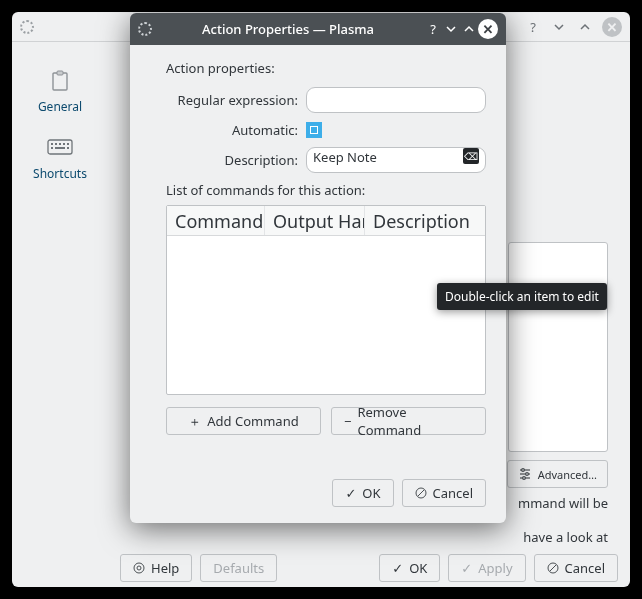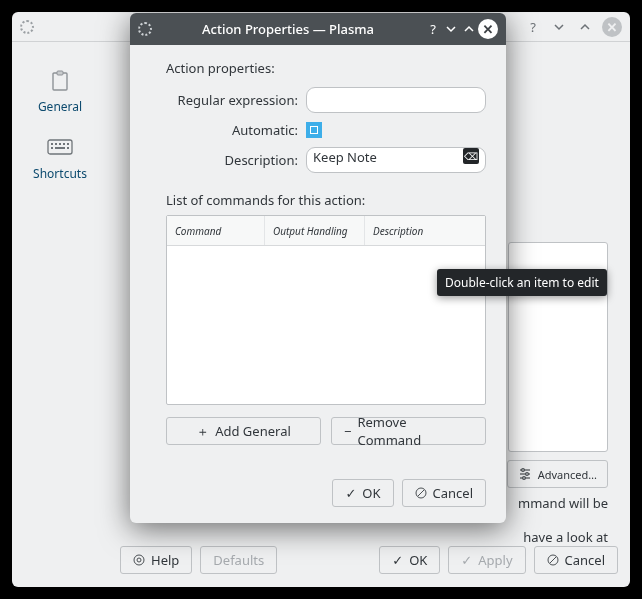--- a/index.html
+++ b/index.html
@@ -106,21 +106,21 @@
     justify-content:center;
   }
   .back-text {
     position:absolute;
     right: 22px;
     font-size:13px;
     color:#31363b;
   }
   .back-btnbar {
     position:absolute;
-    left: 12px; right: 12px; bottom: 12px;
+    left: 12px; right: 12px; bottom: 4px;
     height: 30px;
     display:flex;
     align-items:center;
     gap: 8px;
   }
   .btn {
     height: 28px;
     padding: 0 12px;
     border:1px solid #bfc2c5;
     border-radius:3px;
@@ -226,44 +226,43 @@
   }
   .chk::after{
     content:"";
     position:absolute;
     left:2px; top:2px; right:2px; bottom:2px;
     background:#3daee9;
     box-shadow: inset 0 0 0 1px #fff;
   }
 
   .list-label {
-    margin-top: 10px;
     margin-bottom:6px;
     font-size:13px;
   }
   .grid {
     border:1px solid #bfc2c5;
     background:#fff;
     height: 190px;
     display:flex;
     flex-direction:column;
     border-radius:2px;
   }
   .grid-head {
     display:flex;
     height:30px;
     border-bottom:1px solid #d7d9db;
     background:#f7f8f8;
   }
   .ghcell {
     padding: 0 8px;
     display:flex; align-items:center;
-    font-size:10px;
+    font-size:18px;
     border-right:1px solid #e3e5e7;
-    overflow:hidden; white-space:nowrap;font-style:italic;
+    overflow:hidden; white-space:nowrap;
   }
   .ghcell:last-child { border-right:none; }
   .col-cmd  { width: 98px; }
   .col-out  { width: 100px; }
   .col-desc { flex: 1; }
   .grid-row {
     display:flex;
     height:30px;
     align-items:center;
     font-size:13px;
@@ -306,21 +305,21 @@
     padding: 16px 0 16px 0;
     display:flex;
     justify-content:flex-end;
     gap:8px;
   }
 
   
   .tooltip {
     position:absolute;
     left: 437px;
-    top: 269px;
+    top: 283px;
     background:#232629;
     color:#fff;
     font-size:12px;
     padding: 5px 8px;
     border-radius:3px;
     white-space:nowrap;
     box-shadow: 0 2px 8px rgba(0,0,0,0.4);
   }
 
   svg { display:block; }
@@ -480,21 +479,21 @@
       <div class="grid-head">
         <div class="ghcell col-cmd">Command</div>
         <div class="ghcell col-out">Output Handling</div>
         <div class="ghcell col-desc">Description</div>
       </div>
     </div>
 
     <div class="cmd-btns">
       <div class="btn">
         <span>＋</span>
-        <span>Add General</span>
+        <span>Add Command</span>
       </div>
       <div class="btn">
         <span>−</span>
         <span>Remove Command</span>
       </div>
     </div>
 
     <div class="dlg-footer">
       <div class="btn">
         <span>✓</span>

